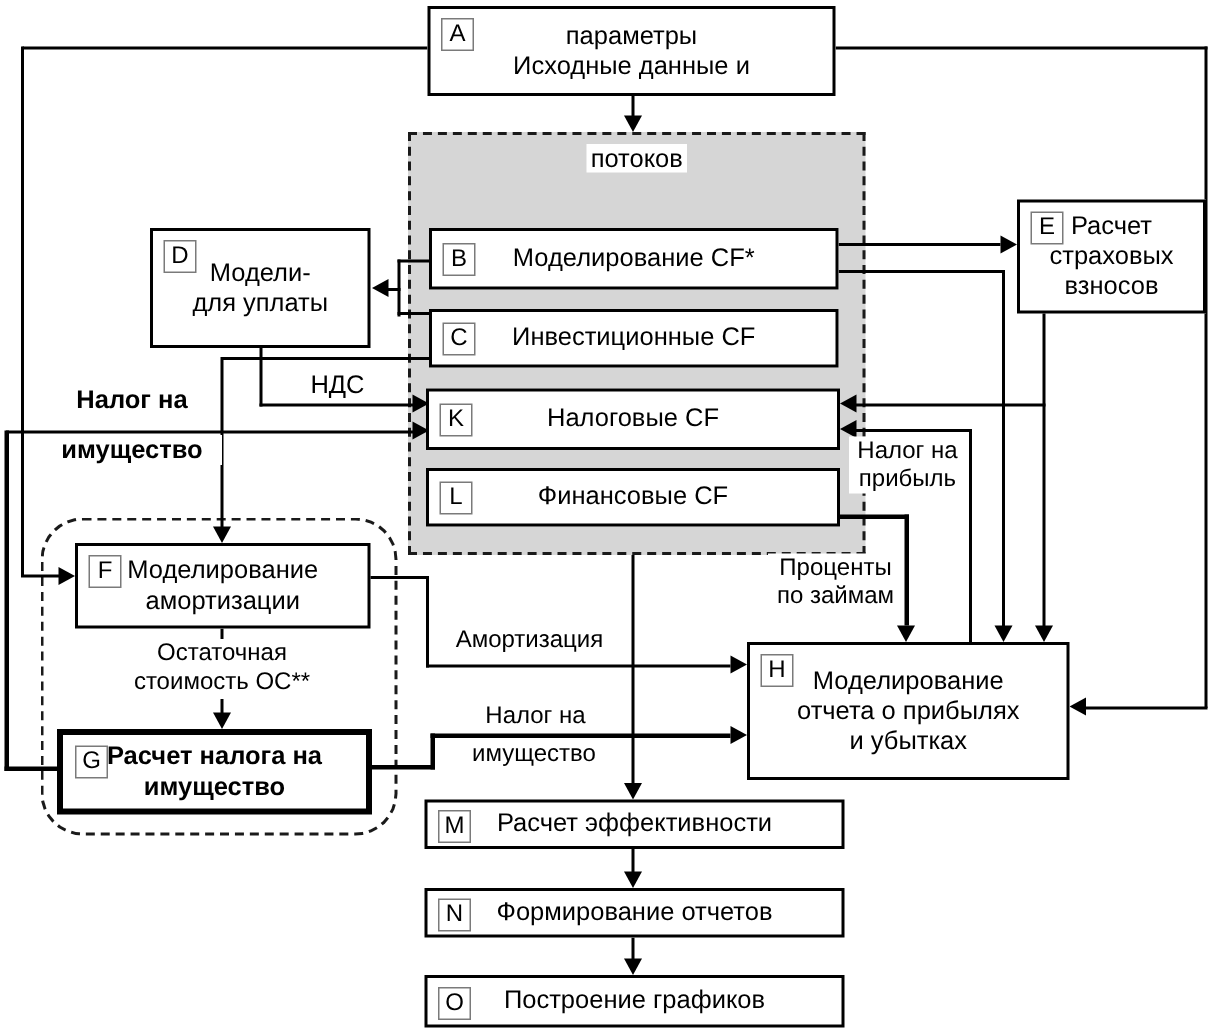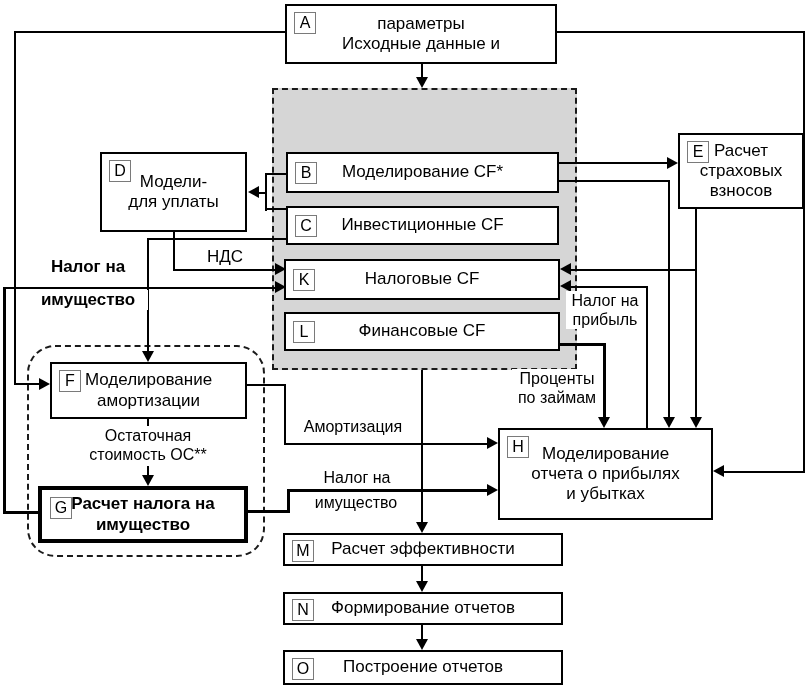--- a/index.html
+++ b/index.html
@@ -31,20 +31,21 @@
   .lbl.bold{font-weight:bold;font-size:17px;}
   .ct-title{position:absolute;left:0;right:0;top:4px;z-index:2;font-size:17px;text-align:center;}
 </style>
 </head>
 <body>
 
 <div class="stage">
 
   <div class="cfbox" style="background: rgb(214, 214, 214);">
     <div class="ct-title">
+      <span class="titleline"><span>потоков</span></span>
     </div>
   </div>
 
   <div class="fgbox"></div>
 
   <i class="sg" style="left:15px;top:31px;width:270px;height:2px"></i>
   <i class="sg" style="left:14px;top:31px;width:2px;height:353px"></i>
   <i class="sg" style="left:14px;top:383px;width:26px;height:2px"></i>
   <i class="tr tr-r" style="left:39px;top:378px"></i>
 
@@ -200,21 +201,21 @@
   <div class="box" style="left:283px;top:592px;width:280px;height:33px">
     <span class="tag tag-abs" style="top:5px">N</span>
     <div class="vcenter">
         <span>Формирование отчетов</span>
       </div>
   </div>
 
   <div class="box" style="left:283px;top:650px;width:280px;height:35px">
     <span class="tag tag-abs" style="top:6px">O</span>
     <div class="vcenter">
-        <span>Построение отчетов</span>
+        <span>Построение графиков</span>
       </div>
   </div>
 
   <div class="lbl" style="left:190px;top:247px;width:70px;font-size:17px">НДС</div>
 
   <div class="lbl bold" style="left:33px;top:257px;width:110px">Налог на</div>
   <div class="lbl bold" style="left:28px;top:290px;width:120px">имущество</div>
 
 
   <div class="lbl" style="left:566px;top:291px;width:78px">Налог на прибыль</div>

